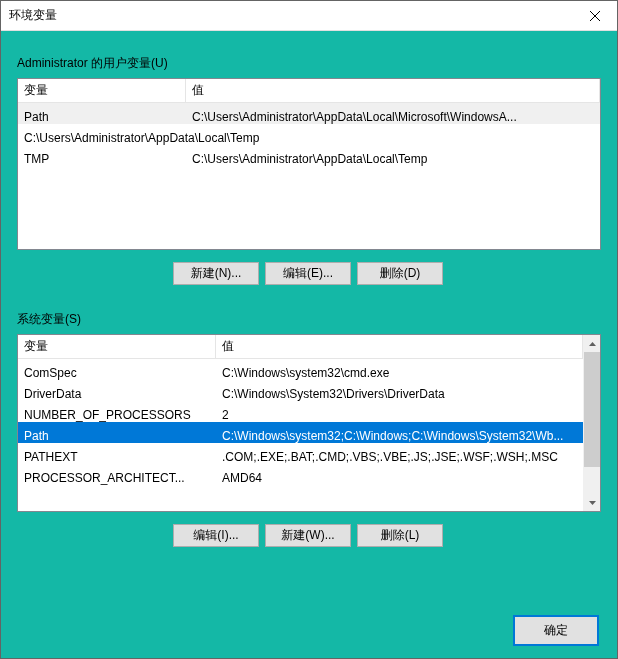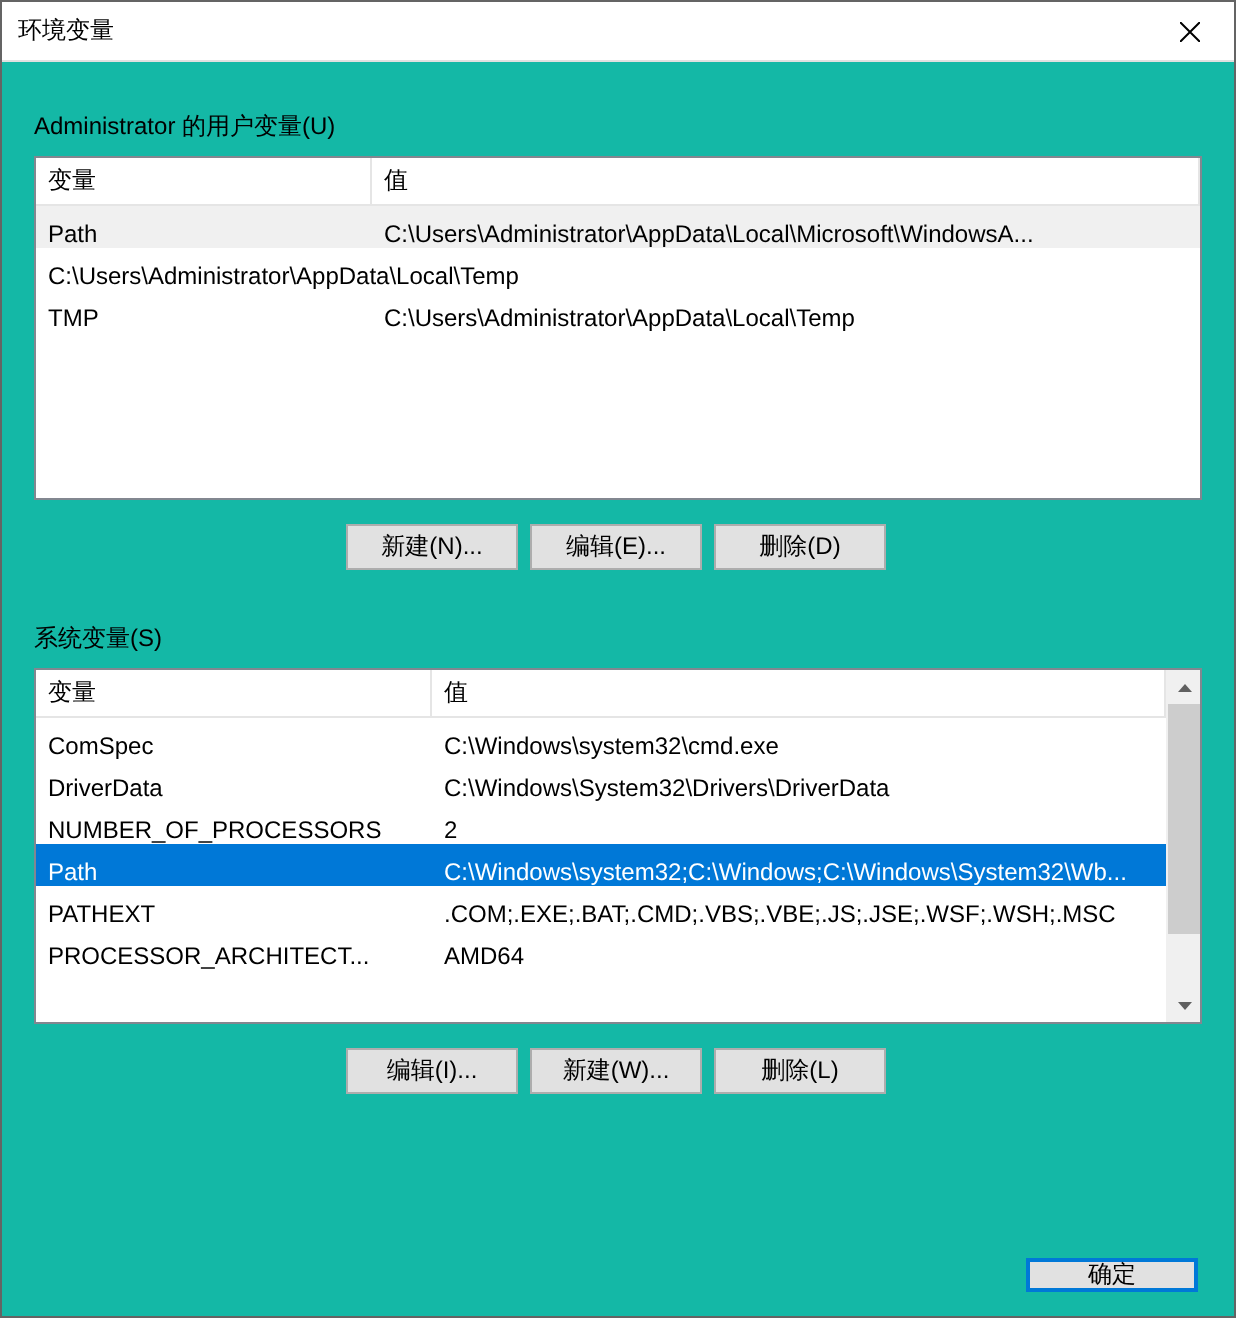--- a/index.html
+++ b/index.html
@@ -84,21 +84,21 @@
     margin-top: 12px;
     padding-right: 2px;
   }
   .btn {
     min-width: 86px; height: 23px;
     border: 1px solid #adadad;
     background: #e1e1e1;
     display: inline-flex; align-items:center; justify-content:center;
     padding: 0 10px;
   }
-  .btn.primary { border: 2px solid #0078d7; background:#e1e1e1; height:17px; }
+  .btn.primary { border: 2px solid #0078d7; background:#e1e1e1; height:31px; }
   .dlg-buttons {
     display: flex; justify-content: flex-end; gap: 8px;
     margin-top: 18px;
     padding-right: 2px;
   }
   .svg-x { width:10px; height:10px; }
 </style>
 </head>
 <body>
 

